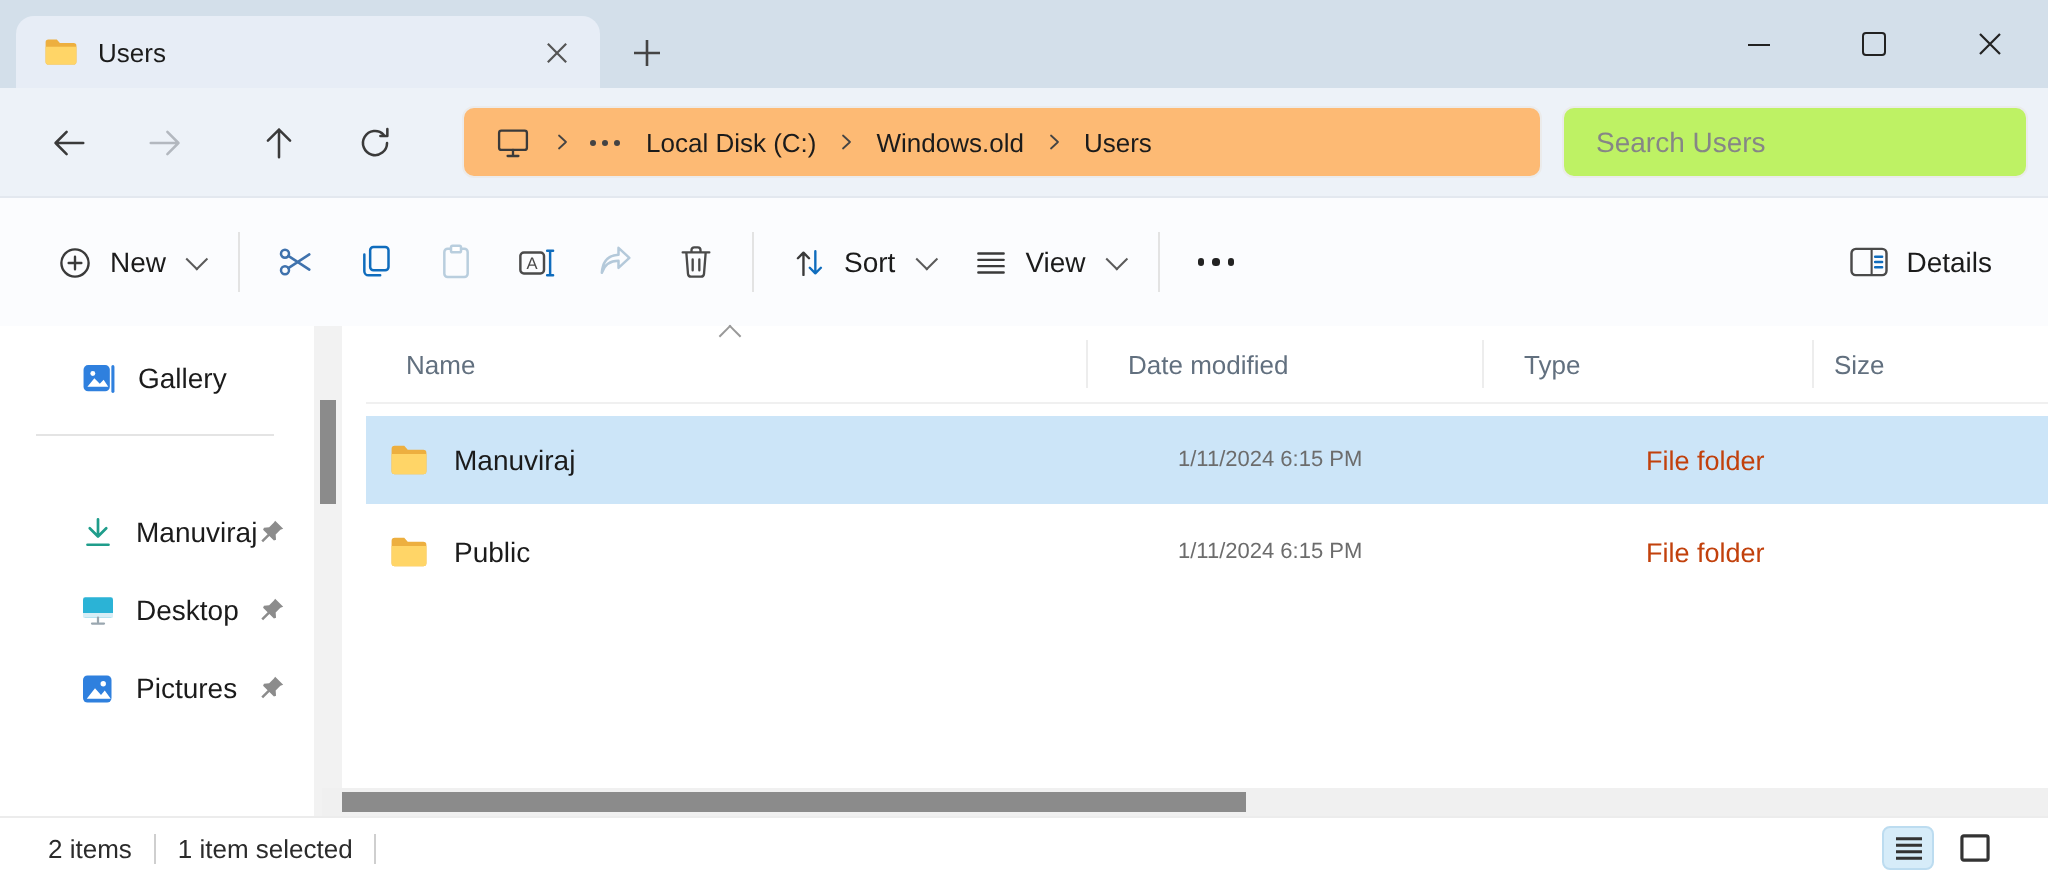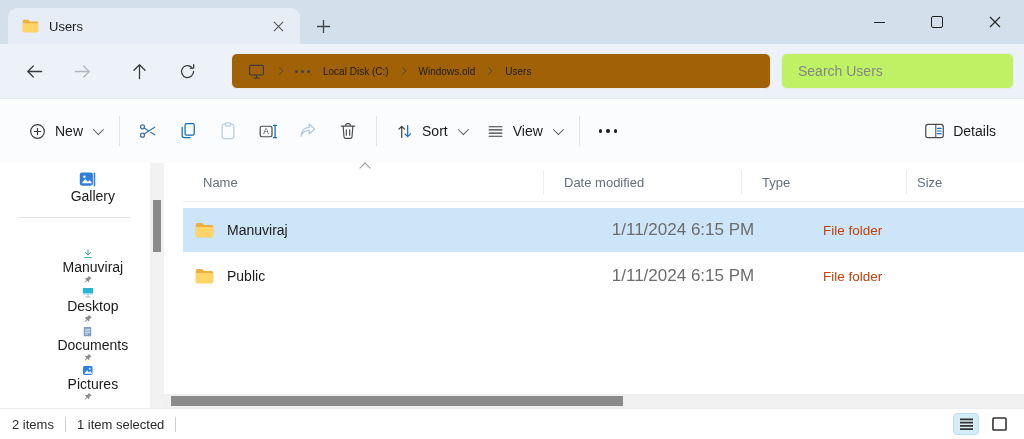--- a/index.html
+++ b/index.html
@@ -18,22 +18,22 @@
   .newtab{width:30px;height:30px;margin:0 0 3px 8px;border-radius:4px;}
   .win-controls{position:absolute;right:0;top:0;height:44px;display:flex;}
   .win-btn{width:58px;height:44px;display:flex;align-items:center;justify-content:center;}
   .min-glyph{width:11px;height:1px;background:#222;}
   .max-glyph{width:10px;height:10px;border:1.2px solid #222;border-radius:2px;}
 
   
   .navbar{height:55px;background:#edf2f8;display:flex;align-items:center;padding:0 10px 0 10px;box-sizing:border-box;border-bottom:1px solid #e3e8ef;}
   .nav-btn{width:34px;height:34px;margin:0 7px;border-radius:4px;display:flex;align-items:center;justify-content:center;}
   .nav-btn.up{margin-left:16px;}
-  .addressbar{height:36px;background:#a16207;border:1px solid #ebebeb;border-radius:6px;
-    display:flex;align-items:center;margin-left:20px;width:540px;padding:0 8px;box-sizing:border-box;font-size:10px;}
+  .addressbar{height:36px;background:#fdba74;border:1px solid #ebebeb;border-radius:6px;
+    display:flex;align-items:center;margin-left:20px;width:540px;padding:0 8px;box-sizing:border-box;font-size:13px;}
   .crumb{padding:3px 7px;border-radius:4px;white-space:nowrap;}
   .crumb-chevron{margin:0 2px;display:flex;align-items:center;}
   .dots{display:flex;gap:3px;padding:0 6px;}
   .dots i{width:3px;height:3px;border-radius:50%;background:#444;}
   .searchbox{height:36px;margin-left:10px;flex:1;background:#bef264;border:1px solid #ebebeb;border-radius:6px;
     display:flex;align-items:center;padding:0 14px;box-sizing:border-box;}
   .searchbox input{border:none;outline:none;background:transparent;font-size:14px;width:100%;
     font-family:"Liberation Sans","DejaVu Sans",sans-serif;color:#333;}
   .searchbox input::placeholder{color:#868686;}
 
@@ -43,21 +43,21 @@
   .cmd-icon-btn{width:40px;height:38px;display:flex;align-items:center;justify-content:center;border-radius:5px;}
   .cmd-sep{width:1px;height:30px;background:#e3e3e3;margin:0 8px;}
   .chev-down{width:7px;height:7px;border-right:1.4px solid #5a5a5a;border-bottom:1.4px solid #5a5a5a;
     transform:rotate(45deg) translateY(-2px);margin-left:2px;}
   .cmd-right{margin-left:auto;display:flex;align-items:center;}
   .disabled{opacity:1;}
 
   
   .content{height:245px;display:flex;position:relative;background:#fff;}
   .sidebar{width:200px;padding-top:8px;box-sizing:border-box;}
-  .side-item{height:36px;display:flex;align-items:center;padding:0 10px 0 38px;font-size:14px;border-radius:5px;margin:0 2px 3px 2px;flex-direction:column;}
+  .side-item{height:36px;display:flex;align-items:center;padding:0 10px 0 38px;font-size:14px;border-radius:5px;margin:0 2px 3px 2px;}
   .side-item .lbl{margin-left:10px;flex:1;}
   .side-sep{height:1px;background:#e4e4e4;margin:10px 18px 30px 18px;}
   .v-scroll{width:18px;position:relative;}
   .v-scroll .track{position:absolute;left:2px;top:0;bottom:0;width:14px;background:#f2f2f2;}
   .v-scroll .thumb{position:absolute;left:5px;top:37px;width:8px;height:52px;background:#8b8b8b;}
 
   .main{flex:1;position:relative;padding-top:0;}
   .sort-caret{position:absolute;left:200px;top:1px;width:8px;height:8px;}
   .sort-caret span{display:block;width:7px;height:7px;border-left:1.4px solid #999;border-top:1.4px solid #999;transform:rotate(45deg);}
   .list-header{height:38px;display:flex;align-items:center;margin-left:22px;font-size:13px;color:#62707f;
@@ -67,29 +67,29 @@
   .hcell.date{width:198px;border-left:1px solid #ededed;padding-left:20px;}
   .hcell.type{width:165px;border-left:1px solid #ededed;padding-left:20px;}
   .hcell.size{flex:1;border-left:1px solid #ededed;padding-left:10px;}
 
   .rows{margin-top:6px;}
   .row{height:44px;display:flex;align-items:center;margin-left:22px;font-size:14px;margin-bottom:2px;gap:36px;}
   .row.selected{background:#cce5f8;}
   .cell{box-sizing:border-box;white-space:nowrap;overflow:hidden;}
   .cell.name{width:360px;display:flex;align-items:center;padding-left:12px;color:#1b1b1b;}
   .cell.name .nm{margin-left:13px;}
-  .cell.date{width:198px;padding-left:10px;color:#6c6c6c;font-size:17px;text-align:center;}
+  .cell.date{width:198px;padding-left:10px;color:#6c6c6c;font-size:11px;}
   .cell.type{width:165px;padding-left:10px;color:#c2410c;font-size:13.5px;}
   .cell.size{flex:1;padding-left:10px;color:#6c6c6c;font-size:13.5px;}
 
   .h-scroll{position:absolute;left:0;right:0;bottom:0;height:14px;background:#f0f0f0;}
   .h-scroll .thumb{position:absolute;left:10px;top:2px;width:452px;height:10px;background:#8b8b8b;}
 
   
-  .statusbar{height:31px;border-top:1px solid #ececec;display:flex;align-items:center;padding:0 12px;box-sizing:border-box;font-size:13px;color:#2b2b2b;}
+  .statusbar{height:31px;border-top:1px solid #ececec;display:flex;align-items:center;padding:0 24px;box-sizing:border-box;font-size:13px;color:#2b2b2b;}
   .status-sep{width:1px;height:15px;background:#cfcfcf;margin:0 11px;}
   .status-right{margin-left:auto;display:flex;align-items:center;gap:7px;}
   .view-toggle{width:26px;height:22px;display:flex;align-items:center;justify-content:center;border-radius:4px;}
   .view-toggle.active{background:#d6ecf9;border:1px solid #bcdcf0;box-sizing:border-box;}
 </style>
 </head>
 <body>
 
 <div class="window">
 
@@ -292,30 +292,20 @@
             <path d="M9.8 1.6l4.6 4.6-1.6.5-2.7 2.7.2 3-1.2.5-2.6-2.6-3.6 3.6-1-1 3.6-3.6L2.9 6.7l.5-1.2 3-.2 2.7-2.7z" fill="#8c8c8c"></path>
           </svg>
       </div>
       <div class="side-item">
         <svg width="18" height="16" viewBox="0 0 24 21">
             <rect x="2" y="2" width="20" height="13.5" rx="1.5" fill="#2bb3d6"></rect>
             <rect x="2" y="12.5" width="20" height="3" fill="#d8eef6"></rect>
             <path d="M12 15.5v3M8 19.5h8" stroke="#9aa7b0" stroke-width="1.5" stroke-linecap="round"></path>
           </svg>
         <span class="lbl">Desktop</span>
-        <svg width="14" height="14" viewBox="0 0 16 16">
-            <path d="M9.8 1.6l4.6 4.6-1.6.5-2.7 2.7.2 3-1.2.5-2.6-2.6-3.6 3.6-1-1 3.6-3.6L2.9 6.7l.5-1.2 3-.2 2.7-2.7z" fill="#8c8c8c"></path>
-          </svg>
-      </div>
-      <div class="side-item">
-        <svg width="17" height="18" viewBox="0 0 22 24">
-            <rect x="3" y="2" width="16" height="20" rx="2" fill="#7f9cc4"></rect>
-            <path d="M6.5 7h9M6.5 10.5h9M6.5 14h9M6.5 17.5h5" stroke="#fff" stroke-width="1.4" stroke-linecap="round"></path>
-          </svg>
-        <span class="lbl">Documents</span>
         <svg width="14" height="14" viewBox="0 0 16 16">
             <path d="M9.8 1.6l4.6 4.6-1.6.5-2.7 2.7.2 3-1.2.5-2.6-2.6-3.6 3.6-1-1 3.6-3.6L2.9 6.7l.5-1.2 3-.2 2.7-2.7z" fill="#8c8c8c"></path>
           </svg>
       </div>
       <div class="side-item">
         <svg width="18" height="17" viewBox="0 0 24 22">
             <rect x="2" y="2" width="19" height="18" rx="3" fill="#2f80de"></rect>
             <path d="M4.5 17.5l5.5-7 4 4.5 2.5-3 4 5.5z" fill="#fff"></path>
             <circle cx="15.5" cy="7.5" r="1.8" fill="#fff"></circle>
           </svg>

